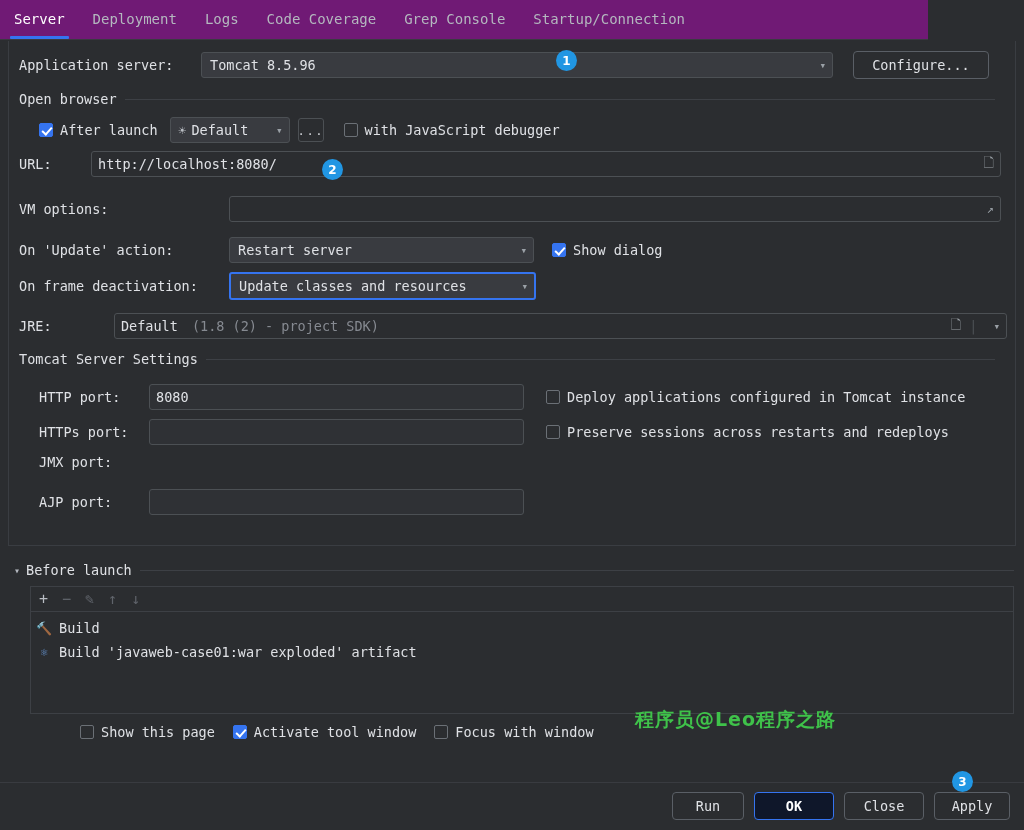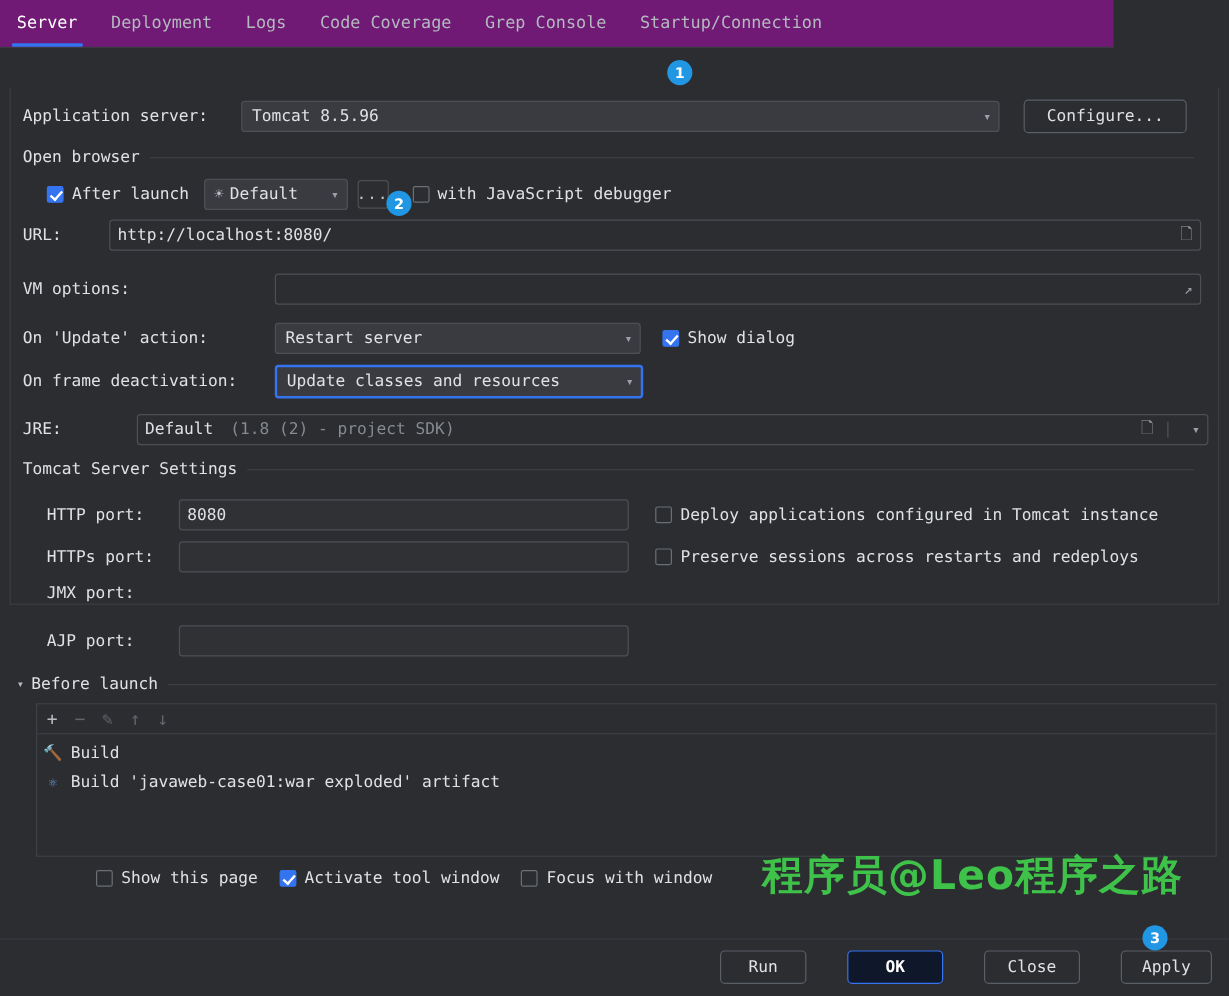--- a/index.html
+++ b/index.html
@@ -27,24 +27,23 @@
     font-size: 14px;
   }
   .tab.active { color: #ffffff; }
   .tab.active::after {
     content: ""; position: absolute; left: 10px; right: 10px; bottom: 0;
     height: 3px; background: #3574f0; border-radius: 1px;
   }
 
   
   .panel {
-    position: absolute; left: 8px; top: 41px; width: 1008px; height: 431px;
+    position: absolute; left: 8px; top: 41px; width: 1008px; height: 505px;
     border: 1px solid #3a3d42; border-top: none;
     background: #2b2d30;
-    margin-top: 32px;
   }
 
   .row { position: absolute; display: flex; align-items: center; }
   .lbl { color: #dfe1e5; white-space: nowrap; }
   .muted { color: #868a91; }
 
   
   .section { position: absolute; display: flex; align-items: center; width: 100%; }
   .section .stitle { color: #dfe1e5; white-space: nowrap; padding-right: 8px; font-size: 13.5px; }
   .section .rule { flex: 1; height: 1px; background: #3d4045; margin-right: 12px; }
@@ -72,21 +71,21 @@
     padding: 0 6px 0 8px;
     color: #dfe1e5; font-size: 13.5px; white-space: nowrap;
   }
   .combo.focus { border: 2px solid #3574f0; }
   .combo .chev, .field .chev { color: #9aa0a6; font-size: 11px; margin-left: 8px; }
 
   .btn {
     background: #2b2d30; border: 1px solid #5a5f66; border-radius: 4px;
     height: 28px; padding: 0 14px;
     display: inline-flex; align-items: center; justify-content: center;
-    color: #dfe1e5; font-size: 13.5px; white-space: nowrap; cursor: default; margin-left: 24px;
+    color: #dfe1e5; font-size: 13.5px; white-space: nowrap; cursor: default;
   }
   .btn.primary { background: #0f172a; border-color: #3574f0; color: #fff; font-weight: bold; }
 
   .smallbtn {
     background: #2b2d30; border: 1px solid #4c5054; border-radius: 3px;
     height: 24px; width: 26px;
     display: inline-flex; align-items: center; justify-content: center;
     color: #c3c6cb; font-size: 13px; letter-spacing: 1px;
   }
 
@@ -118,21 +117,21 @@
   }
   .bl-toolbar .ic { color: #b9bdc3; font-size: 15px; line-height: 1; }
   .bl-toolbar .ic.dim { color: #60646b; }
   .bl-item { display: flex; align-items: center; height: 24px; padding-left: 4px; gap: 6px; }
   .bl-item .txt { color: #dfe1e5; font-size: 13.5px; }
 
   
   .bottom-opts { position: absolute; left: 40px; top: 724px; display: flex; align-items: center; gap: 18px; margin-left: 40px; }
   .watermark {
     position: absolute; left: 635px; top: 707px;
-    color: #3fc24a; font-size: 34px; font-weight: bold;
+    color: #3fc24a; font-size: 19px; font-weight: bold;
     font-family: "DejaVu Sans", sans-serif;
     letter-spacing: 1px;
   }
 
   
   .footer {
     position: absolute; left: 0; top: 782px; width: 1024px; height: 48px;
     border-top: 1px solid #393b40; background: #2b2d30;
   }
   .footer .btns { position: absolute; right: 14px; top: 9px; display: flex; gap: 10px; }

